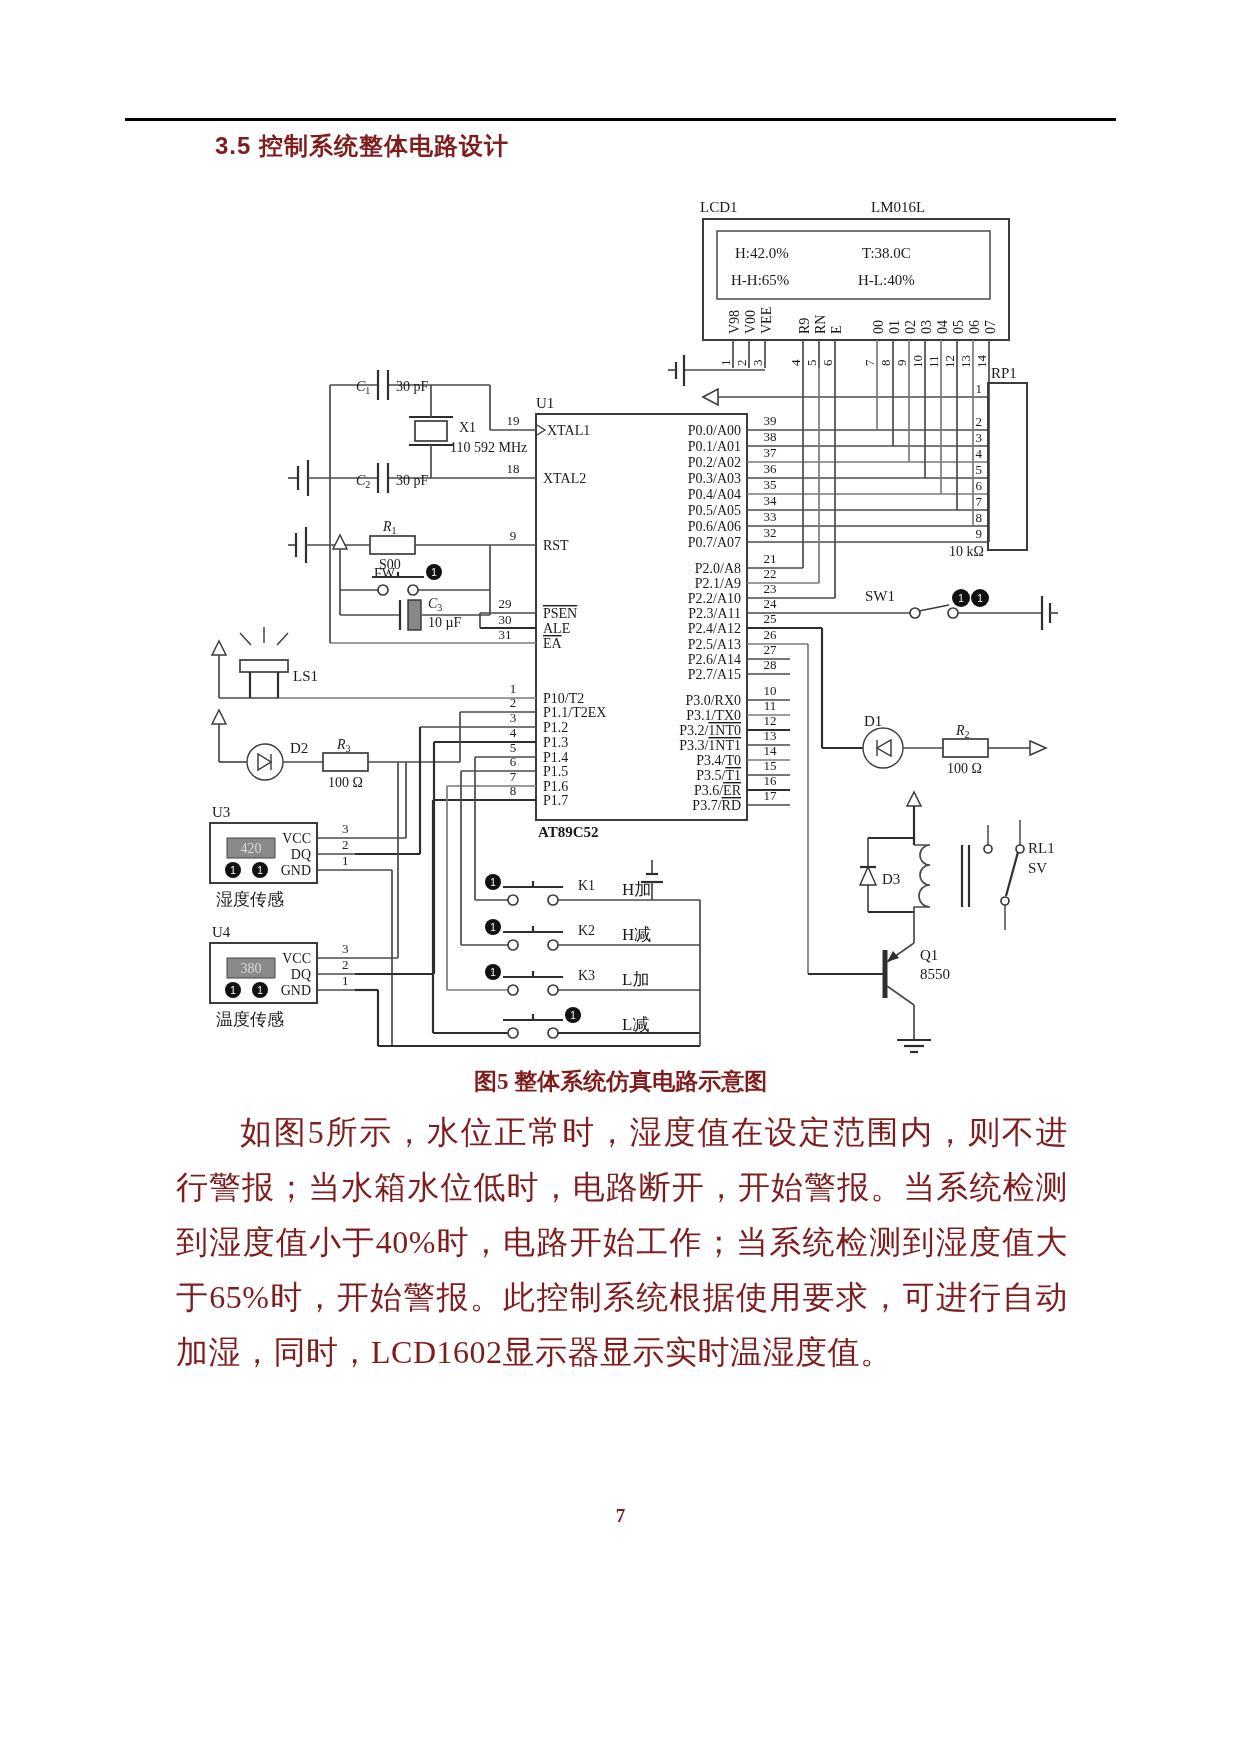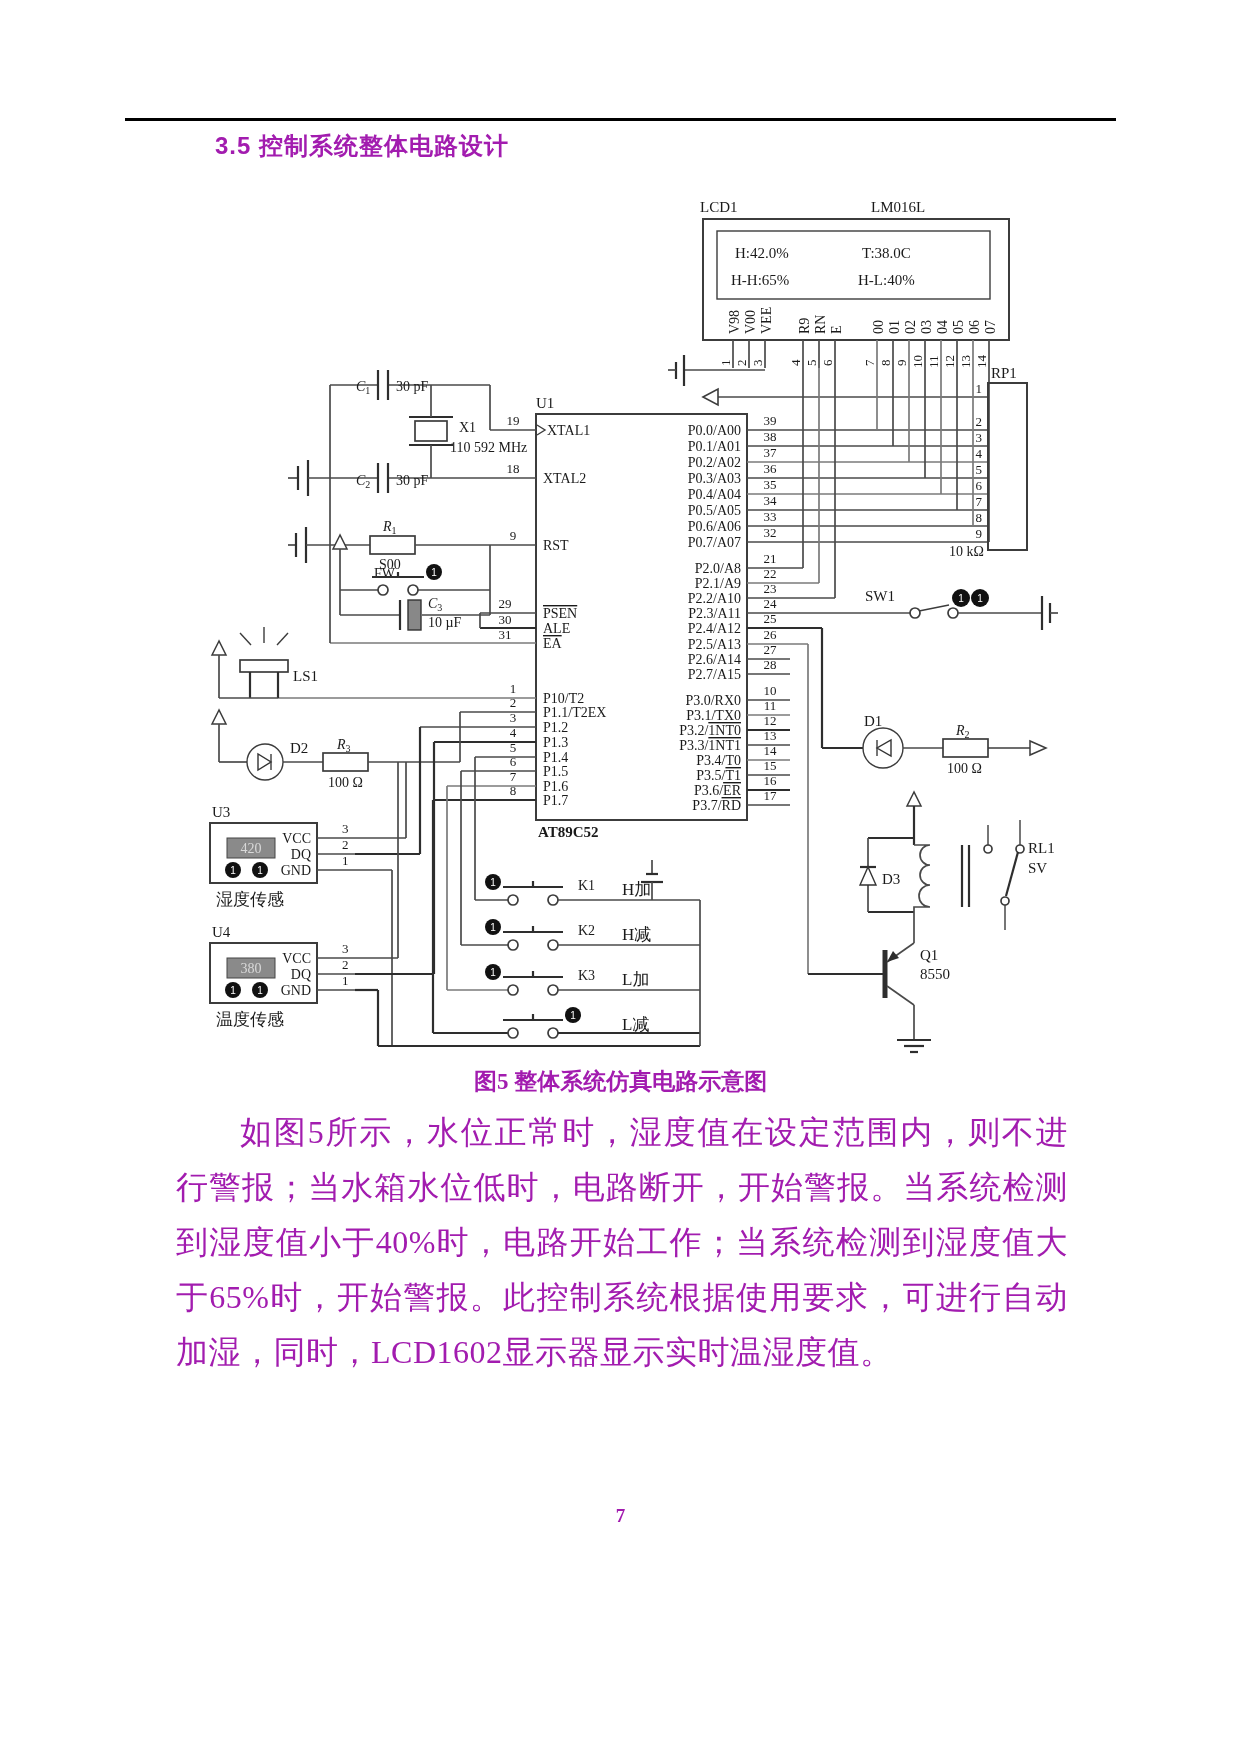--- a/index.html
+++ b/index.html
@@ -1,17 +1,17 @@
 <!DOCTYPE html>
 <html><head>
 <meta charset="utf-8">
 <style>
   html,body{margin:0;padding:0;background:#e8e8e8;}
   .page{position:relative;width:1241px;height:1754px;background:#ffffff;margin:0 auto;
-        font-family:"Liberation Serif","DejaVu Serif",serif;color:#a21caf;overflow:hidden;}
+        font-family:"Liberation Serif","DejaVu Serif",serif;color:#7f1d1d;overflow:hidden;}
   .toprule{position:absolute;left:125px;top:118px;width:991px;height:3px;background:#000;}
   .heading{position:absolute;left:215px;top:130px;font-family:"Liberation Sans","DejaVu Sans",sans-serif;
            font-weight:bold;font-size:24px;letter-spacing:1px;}
   .caption{position:absolute;left:0;top:1066px;width:1241px;text-align:center;
            font-weight:bold;font-size:23px;}
   .bodytext{position:absolute;left:176px;top:1105px;width:892px;font-size:32px;line-height:55px;
             text-align:justify;text-indent:2em;letter-spacing:0.5px;}
   .pagenum{position:absolute;left:0;top:1505px;width:1241px;text-align:center;
            font-weight:bold;font-size:19px;}
   svg{position:absolute;left:0;top:0;}

